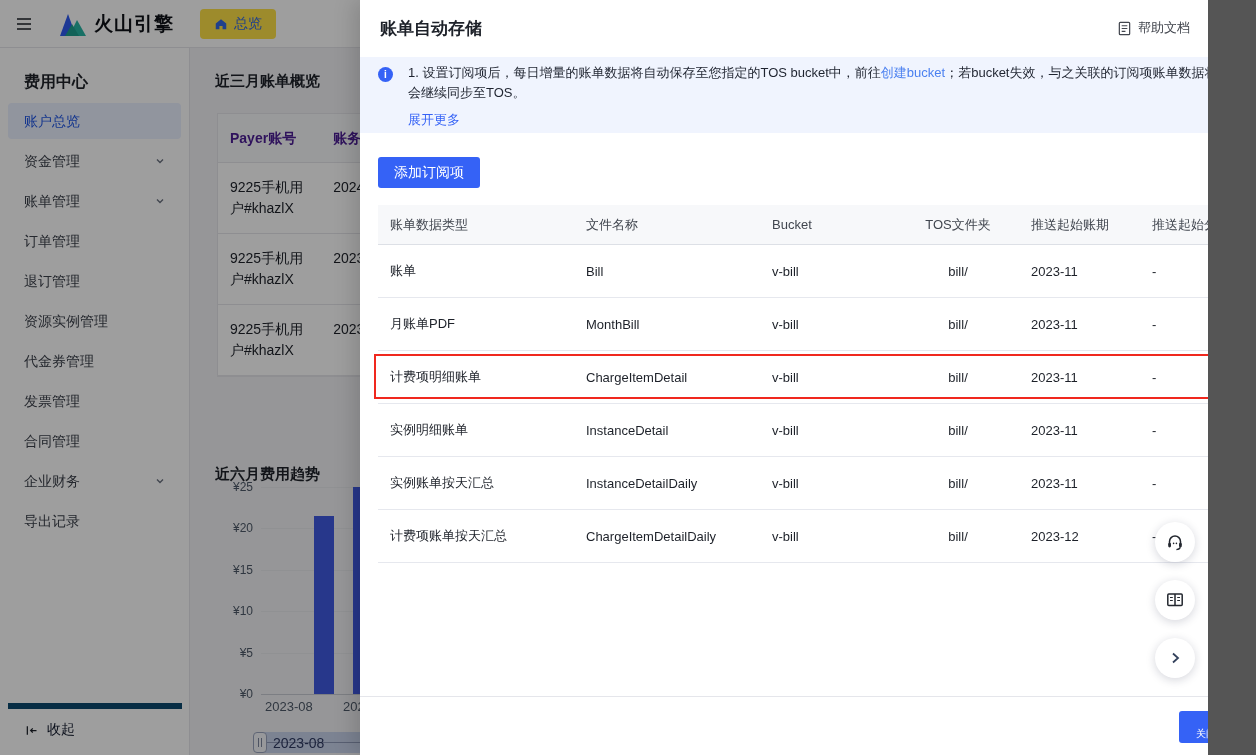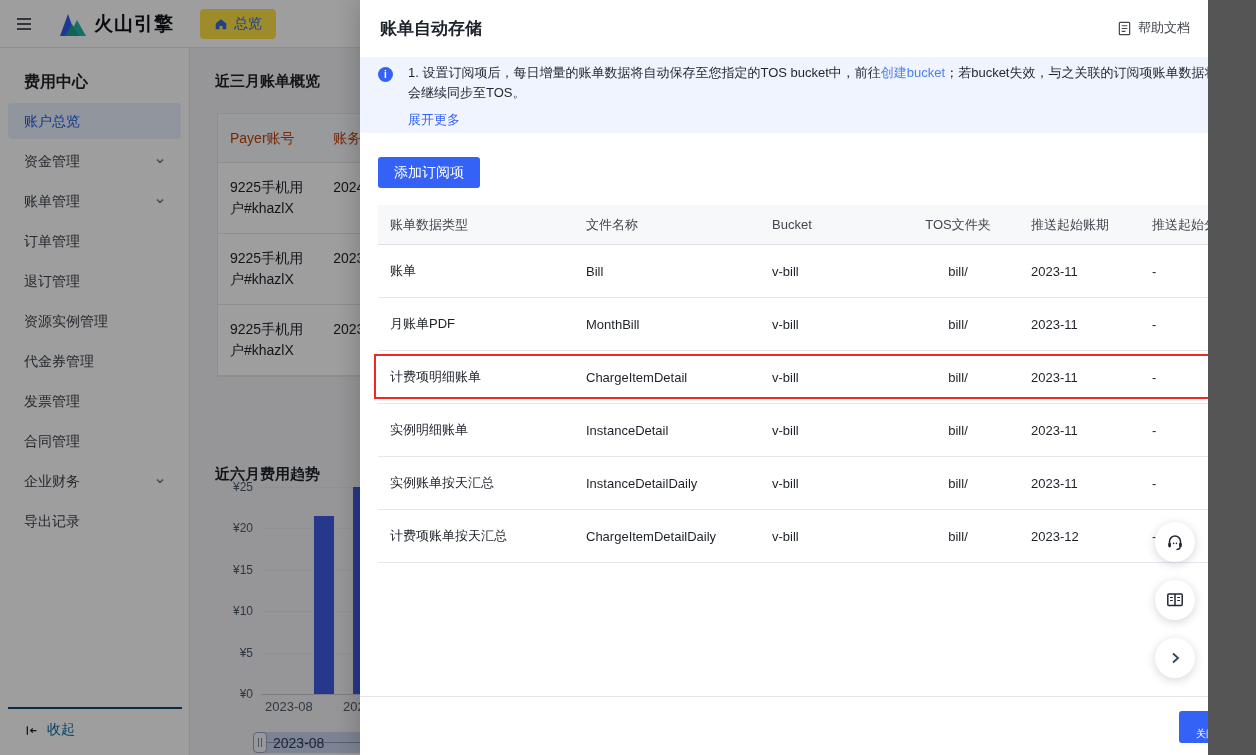--- a/index.html
+++ b/index.html
@@ -11,26 +11,26 @@
   .hamburger { margin-left:10px; width:28px; height:28px; display:flex; align-items:center; justify-content:center; cursor:pointer; color:#1d2129; }
   .brand { display:flex; align-items:center; gap:8px; margin-left:22px; }
   .brand-name { font-size:19px; font-weight:bold; color:#0e1117; letter-spacing:1px; }
   .overview-pill { margin-left:26px; height:30px; padding:0 14px; background:#fde047; border-radius:4px; display:flex; align-items:center; gap:6px; color:#3468e0; font-size:14px; cursor:pointer; }
 
   .sidebar { position:absolute; left:0; top:48px; width:190px; height:707px; background:#fff; border-right:1px solid #e5e6eb; }
   .sidebar-title { margin:24px 0 10px 24px; font-size:16px; font-weight:bold; color:#1f2329; }
   .side-item { position:relative; margin:4px 8px; height:36px; line-height:36px; padding:0 16px; font-size:14px; color:#3c414b; border-radius:4px; cursor:pointer; display:flex; align-items:center; justify-content:space-between; }
   .side-item.selected { background:#eaf0ff; color:#2258e5; }
   .side-chevron { color:#6b7280; display:flex; }
-  .sidebar-foot { position:absolute; left:8px; bottom:0; width:174px; border-top:2px solid #0c4a6e; padding:12px 16px 16px; display:flex; align-items:center; gap:8px; font-size:14px; color:#0369a1; cursor:pointer; }
+  .sidebar-foot { position:absolute; left:8px; bottom:0; width:174px; border-top:6px solid #0c4a6e; padding:12px 16px 16px; display:flex; align-items:center; gap:8px; font-size:14px; color:#0f172a; cursor:pointer; }
 
   .content-title { position:absolute; font-size:15px; font-weight:bold; color:#1d2129; }
   .bg-table { position:absolute; left:217px; top:113px; width:260px; border:1px solid #e5e6eb; background:#fff; font-size:14px; color:#1d2129; }
   .bg-table .hrow { display:flex; background:#f7f8fa; border-bottom:1px solid #e5e6eb; }
-  .bg-table .hcell { padding:14px 12px; font-weight:normal; color:#c2410c; line-height:20px; }
+  .bg-table .hcell { padding:14px 12px; font-weight:bold; color:#4c1d95; line-height:20px; }
   .bg-table .row { display:flex; border-bottom:1px solid #e5e6eb; }
   .bg-table .cell { padding:14px 12px; line-height:21px; word-break:break-all; }
   .col-payer { width:104px; }
   .col-period { width:156px; }
 
   
   .chart-wrap { position:absolute; left:215px; top:487px; width:400px; height:240px; }
   .y-axis { position:absolute; left:0; top:0; width:395px; height:207px; }
   .ytick { position:absolute; left:0; width:100%; height:0; }
   .ytick .ylab { position:absolute; left:0; top:-7px; width:38px; text-align:right; font-size:12px; color:#4e5969; }

